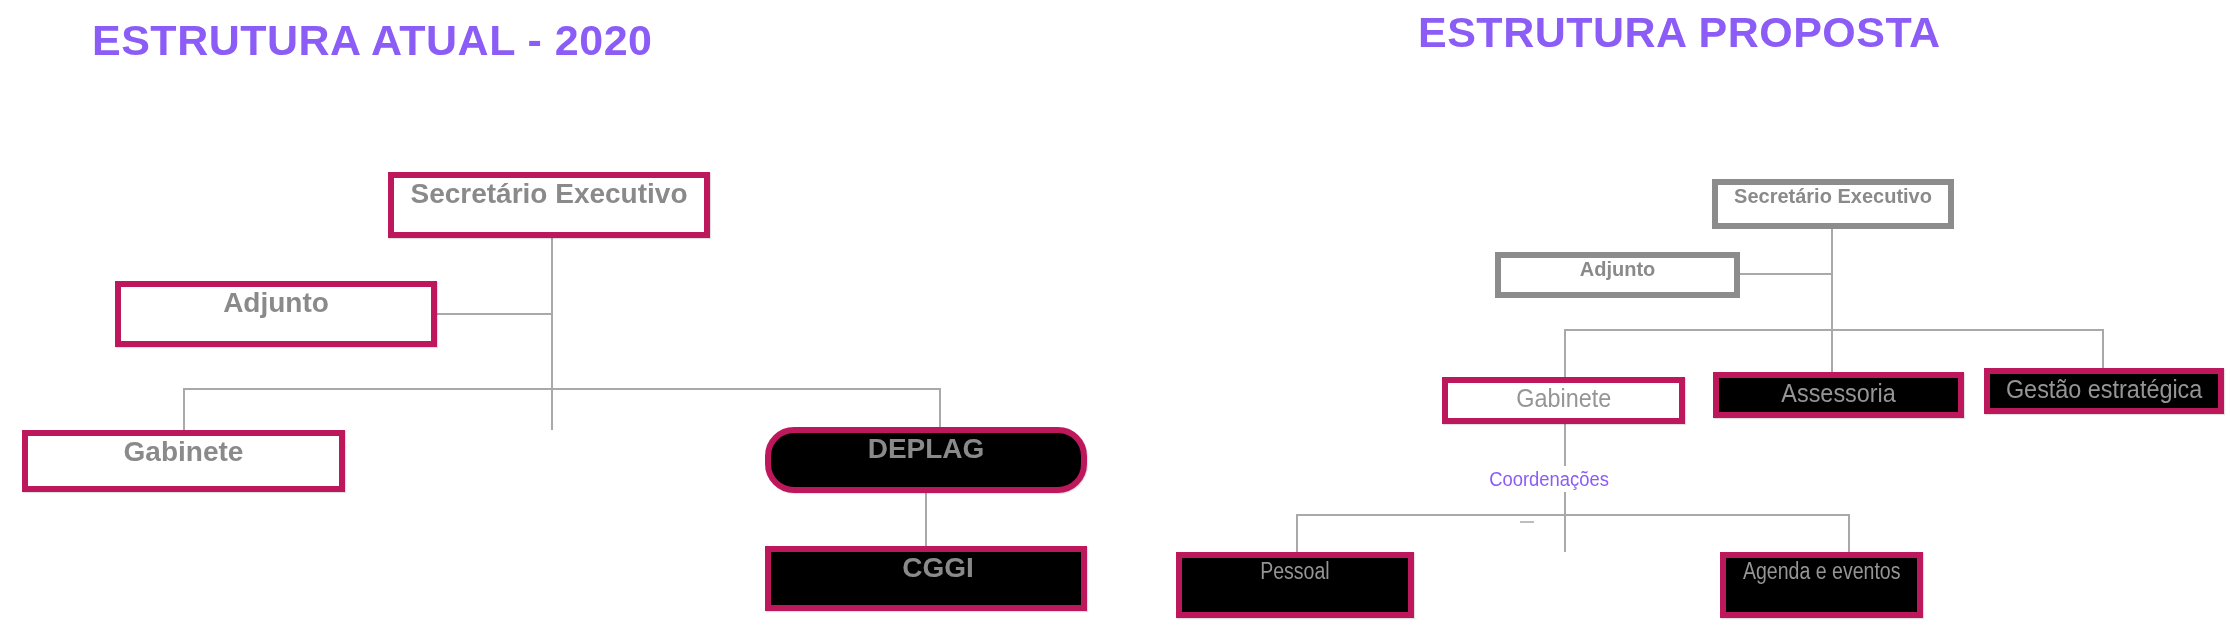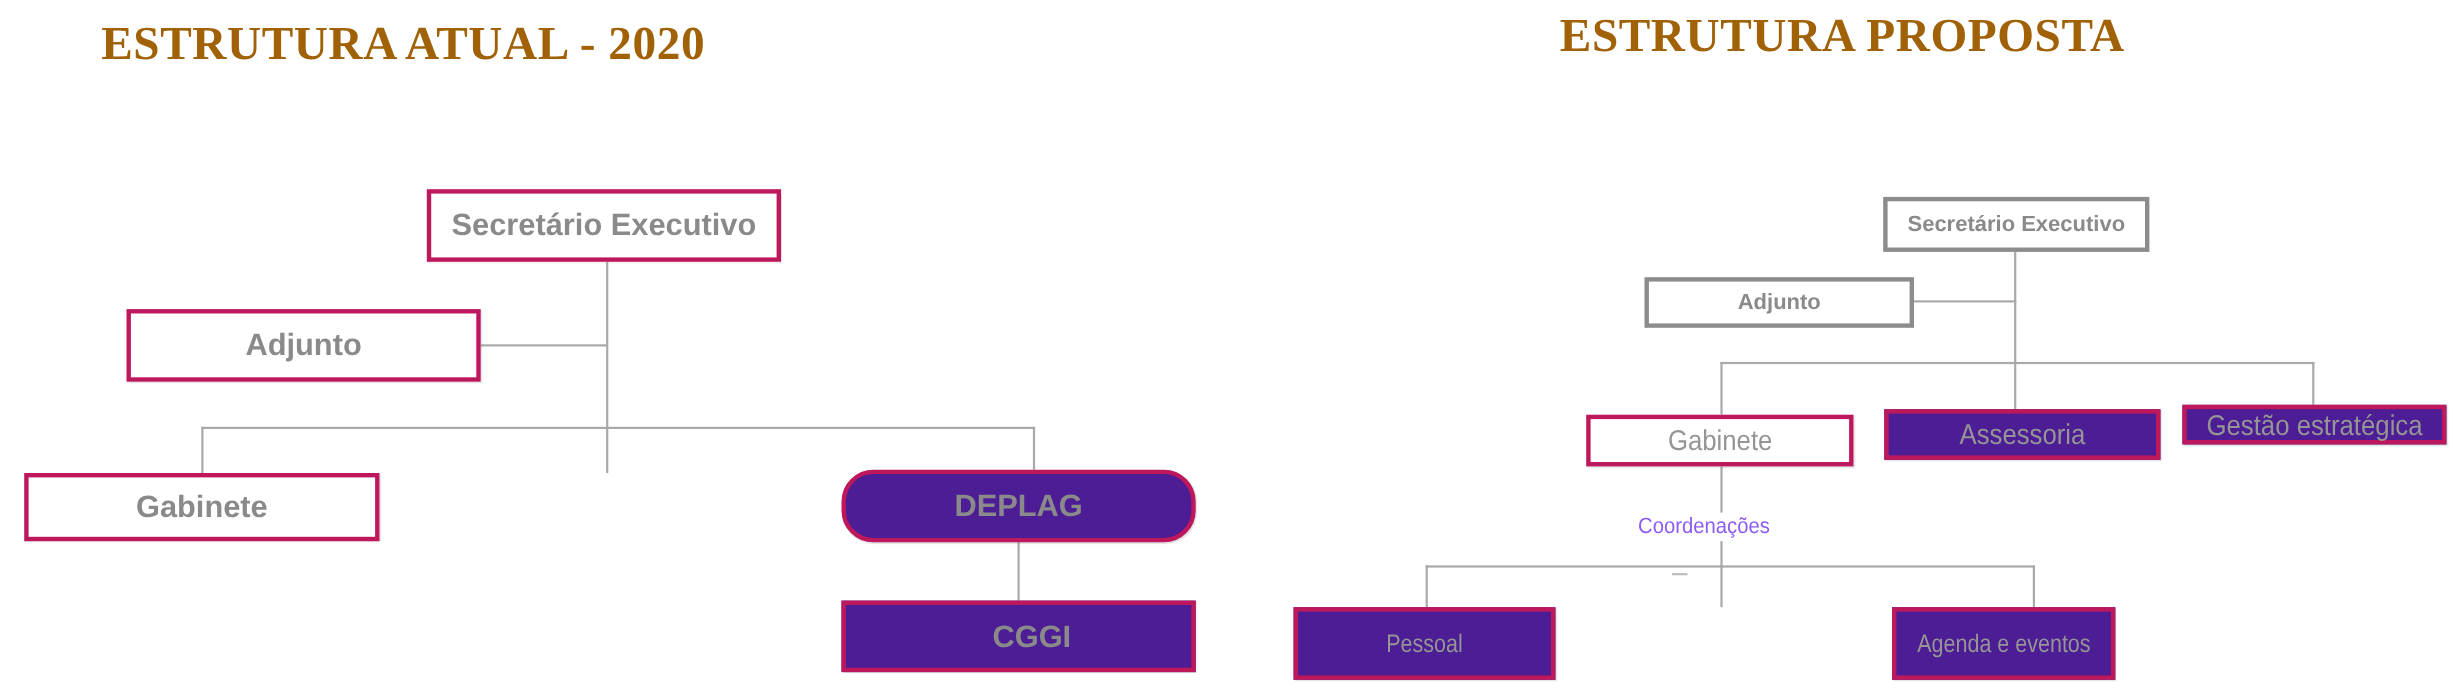--- a/index.html
+++ b/index.html
@@ -5,40 +5,40 @@
   html,body { margin:0; padding:0; }
   #stage {
     position:relative;
     width:2230px; height:632px;
     background:#ffffff;
     overflow:hidden;
     font-family:"Liberation Sans", sans-serif;
   }
   .title {
     position:absolute;
-    font-family:Liberation Serif, serif;
+    font-family:Liberation Sans, sans-serif;
     font-weight:bold;
     font-size:43px;
-    color:#a16207;
+    color:#8b5cf6;
     white-space:nowrap;
     letter-spacing:0.5px;
   }
   .node {
     position:absolute;
     display:flex;
-    align-items:center;
+    align-items:flex-start;
     justify-content:center;
     box-sizing:border-box;
     background:#ffffff;
-    border:4px solid #be185d;
+    border:6px solid #be185d;
     color:#8a8a8a;
     white-space:nowrap;
     box-shadow:1px 1px 1px rgba(0,0,0,0.12);
   }
-  .node.gray { background:#4c1d95; }
+  .node.gray { background:#000000; }
   .node.big  { font-weight:bold; font-size:28px; }
   .node.small-bold { font-weight:bold; font-size:20px; border-color:#8c8c8c; box-shadow:none; }
   .node.cond  { font-weight:normal; font-size:26px; color:#959595; }
   .node.cond .label { transform:scaleX(0.90); }
   .node.cond2 { font-weight:normal; font-size:23px; color:#959595; }
   .node.cond2 .label { transform:scaleX(0.85); }
   .ln { position:absolute; background:#a9a9a9; }
   .free-label {
     position:absolute;
     color:#8b5cf6;
@@ -98,21 +98,21 @@
   </div>
   <div class="node small-bold" style="left:1495px; top:252px; width:245px; height:46px;">
     <span class="label">Adjunto</span>
   </div>
   <div class="node cond" style="left:1442px; top:377px; width:243px; height:47px;">
     <span class="label">Gabinete</span>
   </div>
   <div class="node cond gray" style="left:1713px; top:372px; width:251px; height:46px;">
     <span class="label">Assessoria</span>
   </div>
-  <div class="node cond gray" style="left:1984px; top:368px; width:240px; height:36px;">
+  <div class="node cond gray" style="left:1984px; top:368px; width:240px; height:46px;">
     <span class="label">Gestão estratégica</span>
   </div>
 
   <div class="free-label" style="left:1484px; top:468px; width:160px;">
     <span class="label">Coordenações</span>
   </div>
 
   <div class="node cond2 gray" style="left:1176px; top:552px; width:238px; height:66px;">
     <span class="label">Pessoal</span>
   </div>

